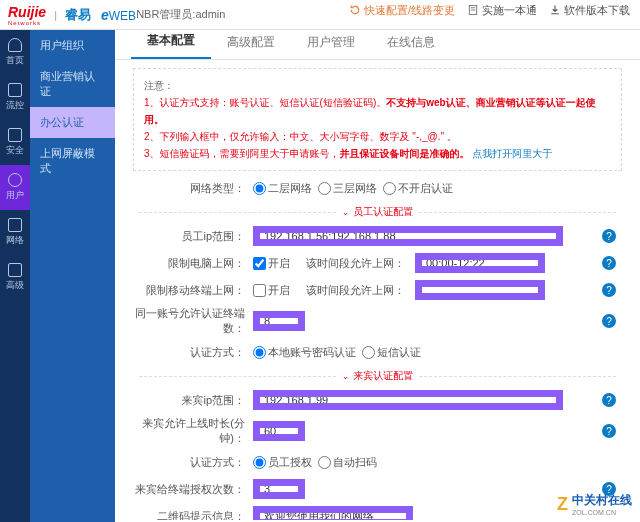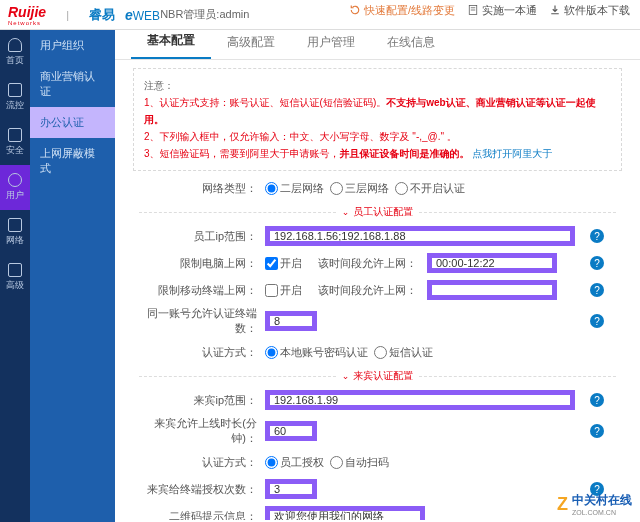--- a/index.html
+++ b/index.html
@@ -1,18 +1,18 @@
 <!DOCTYPE html>
 <html><head>
 <meta charset="utf-8">
 <style>
 *{box-sizing:border-box;margin:0;padding:0;font-family:"Microsoft YaHei",Arial,sans-serif}
 body{background:#fff;font-size:11px;color:#555;width:640px;height:522px;overflow:hidden;position:relative}
 .topbar{height:30px;background:#fff;border-bottom:1px solid #ddd;display:flex;align-items:center;padding:0 8px}
-.logo{display:flex;align-items:center;gap:16px}
+.logo{display:flex;align-items:center;gap:4px}
 .logo-r{color:#e60012;font-weight:bold;font-size:14px;font-style:italic}
 .logo-net{color:#e60012;font-size:6px;letter-spacing:1px}
 .logo-sep{color:#aaa;margin:0 4px}
 .logo-cn{color:#0a7bc4;font-weight:bold;font-size:13px}
 .eweb{color:#0a7bc4;font-size:12px;margin-left:10px}
 .eweb b{font-style:italic;font-size:14px;color:#0a7bc4}
 .admin{color:#666;font-size:11px}
 .top-right{position:absolute;right:10px;top:0;height:20px;display:flex;align-items:center;gap:12px;font-size:11px}
 .top-link{color:#e37a3b;display:flex;align-items:center;gap:3px;cursor:pointer}
 .top-link.dark{color:#555}
@@ -28,24 +28,24 @@
 .side-item{padding:8px 10px;font-size:11px;cursor:pointer;border-bottom:0}
 .side-item.active{background:#c4b5fd;color:#1e5fac}
 .content{flex:1;background:#fff;overflow:hidden;position:relative}
 .tabs{display:flex;border-bottom:1px solid #e3e3e3;padding-left:16px;height:30px;align-items:flex-end}
 .tab{padding:8px 16px;font-size:12px;color:#777;cursor:pointer}
 .tab.active{color:#333;font-weight:bold;border-bottom:2px solid #0a7bc4}
 .panel{padding:8px 18px 8px 18px;overflow-y:auto;height:460px}
 .notice{border:1px dashed #d9d9d9;padding:8px 10px;margin-bottom:6px;font-size:10px;color:#666;line-height:1.7}
 .notice .red{color:#e60012}
 .notice .blue{color:#0a7bc4;cursor:pointer}
-.row{display:flex;align-items:center;margin:5px 12px;min-height:22px}
+.row{display:flex;align-items:center;margin:5px 0;min-height:22px}
 .lbl{width:120px;text-align:right;padding-right:8px;color:#555;font-size:11px}
 .val{display:flex;align-items:center;gap:6px;flex:1}
-input[type=text]{height:20px;border:5px solid #8b5cf6;padding:0 4px;font-size:11px;color:#333}
+input[type=text]{height:20px;border:7px solid #8b5cf6;padding:0 4px;font-size:11px;color:#333}
 input[type=radio],input[type=checkbox]{margin-right:2px;vertical-align:middle}
 .wide{width:310px}
 .mid{width:130px}
 .nar{width:52px}
 .help{width:14px;height:14px;border-radius:50%;background:#0a7bc4;color:#fff;font-size:10px;display:inline-flex;align-items:center;justify-content:center;cursor:pointer;margin-left:auto;margin-right:6px}
 .divider{display:flex;align-items:center;margin:6px 0;color:#e60012;font-size:10px}
 .divider::before,.divider::after{content:"";flex:1;border-top:1px dashed #ddd;margin:0 6px}
 .dv-arrow{color:#e60012;font-size:9px;margin-right:4px}
 .sublbl{font-size:11px;color:#555;margin-left:10px;margin-right:4px}
 .watermark{position:absolute;bottom:6px;right:8px;display:flex;align-items:center;gap:4px;font-size:12px;color:#1a5fb4;font-weight:bold;pointer-events:none}

